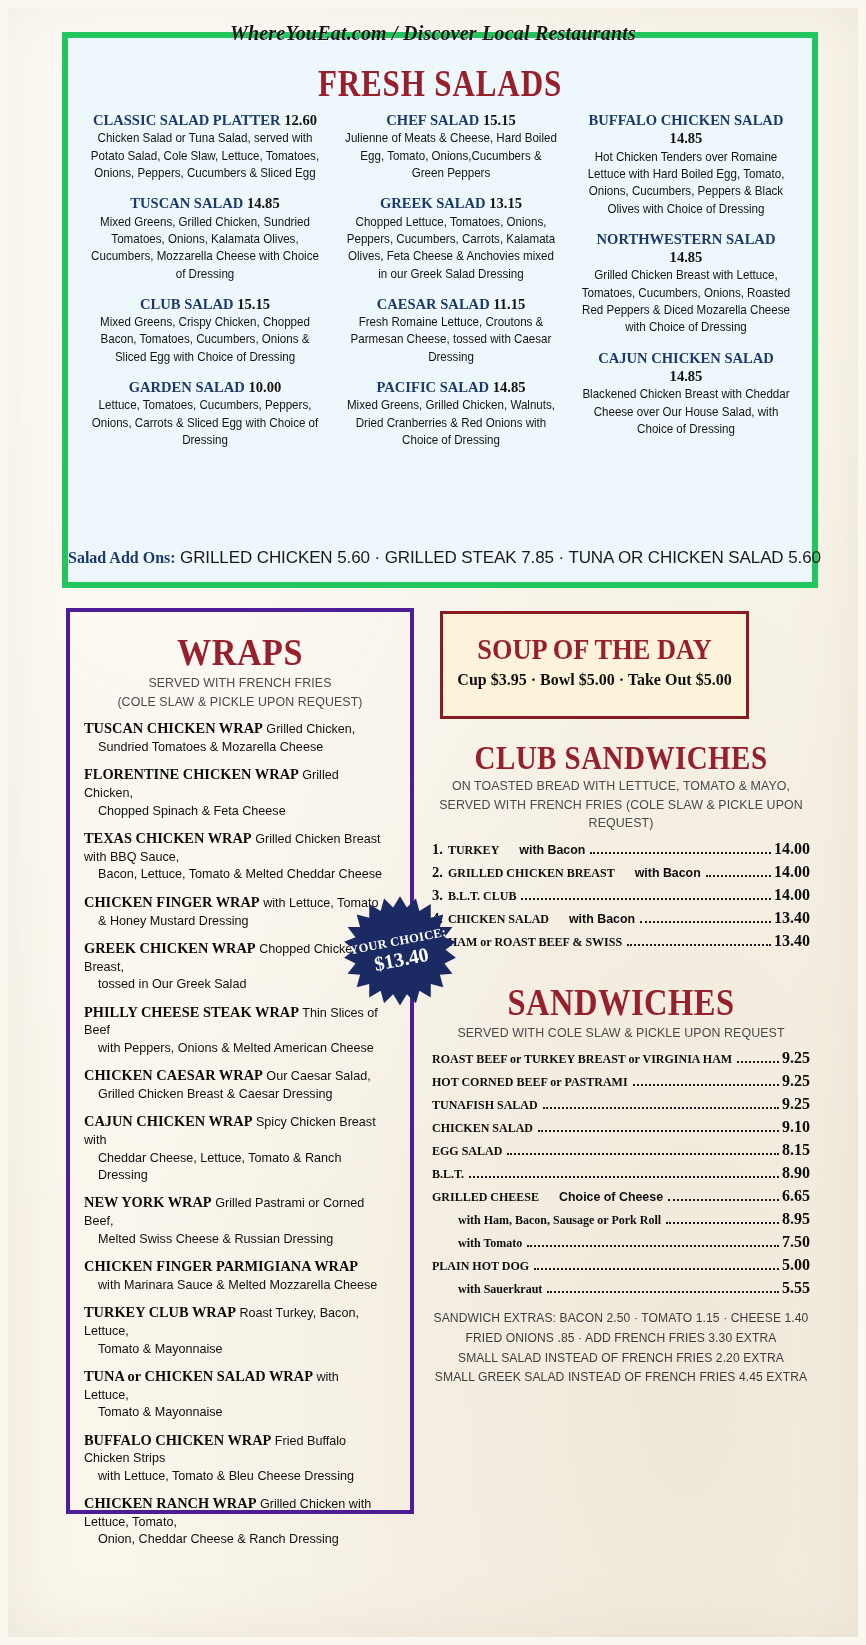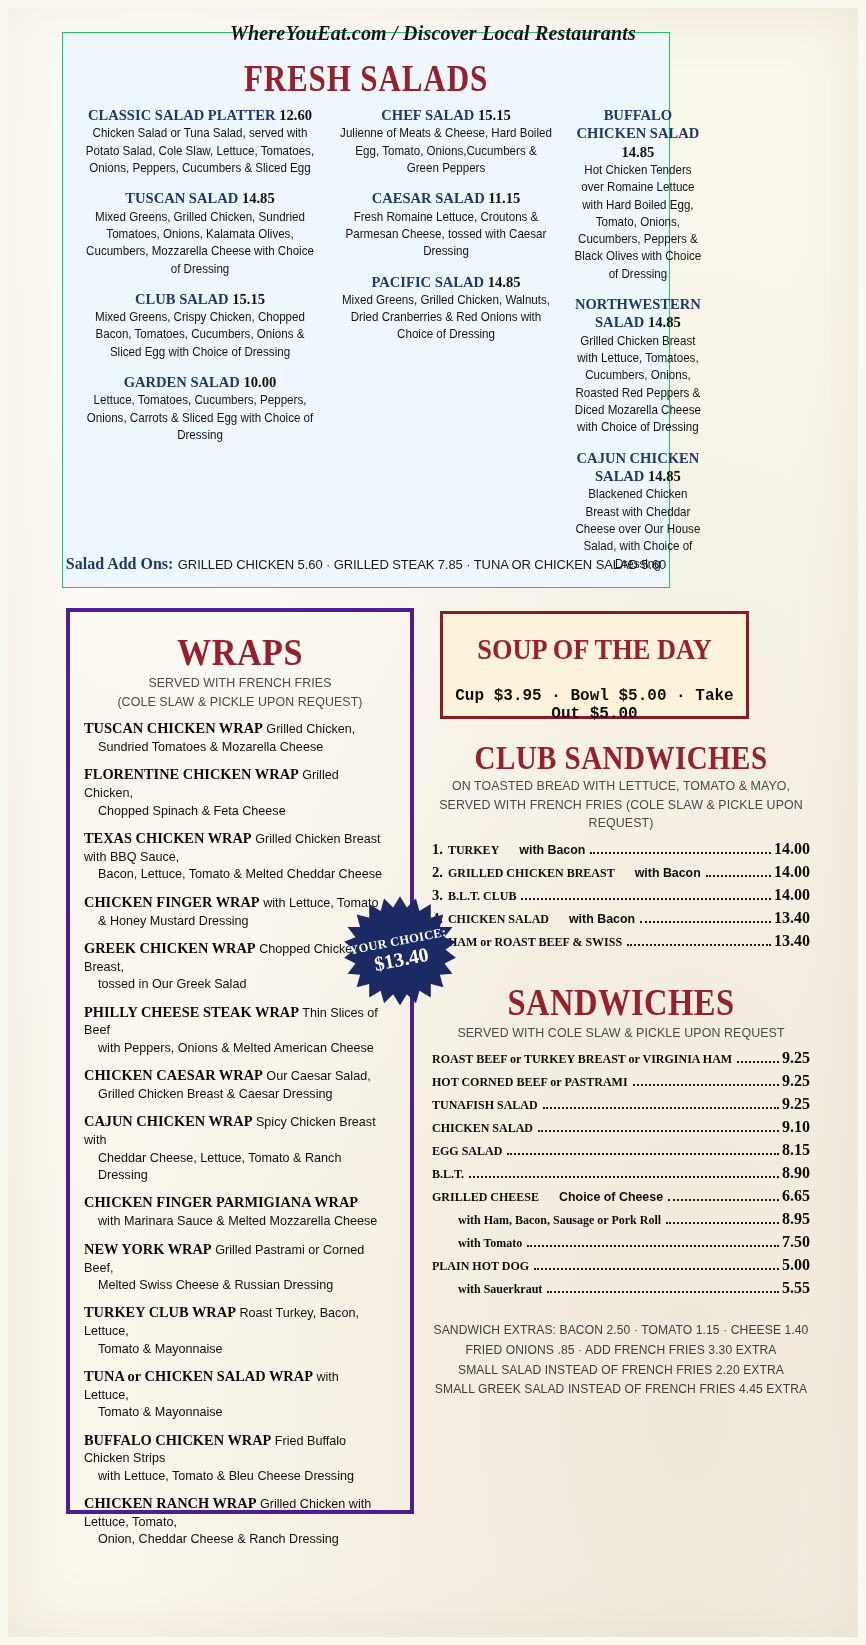--- a/index.html
+++ b/index.html
@@ -48,23 +48,23 @@
     letter-spacing: 0.2px;
     white-space: nowrap;
     z-index: 40;
     text-shadow: 0 1px 0 rgba(255,255,255,0.6);
   }
 
   
   .salads-box {
     position: absolute;
     left: 62px; top: 32px;
-    width: 608px; height: 556px;
+    width: 756px; height: 556px;
     background: #eef7fb;
-    border: 1px solid #22c55e;
+    border: 6px solid #22c55e;
     box-sizing: border-box;
   }
   .salads-title {
     text-align: center;
     font-family: "Liberation Serif", serif;
     font-weight: bold;
     font-size: 37px;
     color: #96212c;
     letter-spacing: 1px;
     margin-top: 24px;
@@ -109,21 +109,21 @@
     text-align: center;
     white-space: nowrap;
   }
   .addons-label {
     font-family: "Liberation Serif", serif;
     font-weight: bold;
     font-size: 16px;
     color: #1b3a6b;
   }
   .addons-text {
-    font-size: 13px;
+    font-size: 17px;
     color: #1a1a1a;
     letter-spacing: -0.1px;
   }
 
   
   .wraps-box {
     position: absolute;
     left: 66px; top: 608px;
     width: 348px; height: 906px;
     background: transparent;
@@ -200,25 +200,25 @@
     text-align: center;
     font-family: "Liberation Serif", serif;
     font-weight: bold;
     font-size: 30px;
     color: #96212c;
     margin-top: 18px;
     transform: scaleX(0.88);
   }
   .soup-prices {
     text-align: center;
-    font-family: Liberation Mono, monospace;
+    font-family: Liberation Serif, serif;
     font-weight: bold;
     font-size: 16px;
     color: #101010;
-    margin-top: 21px;
+    margin-top: 5px;
   }
 
   
   .right-col {
     position: absolute;
     left: 432px; top: 740px;
     width: 378px;
   }
   .sec-title {
     text-align: center;
@@ -262,21 +262,21 @@
     min-width: 10px;
   }
   .price-row .amt {
     font-family: "Liberation Serif", serif;
     font-weight: bold;
     font-size: 16px;
   }
   .price-row.indent { padding-left: 26px; }
 
   .extras {
-    margin-top: 24px;
+    margin-top: 12px;
     text-align: center;
     font-size: 12.1px;
     color: #3d3d3d;
     line-height: 1.62;
     letter-spacing: 0.1px;
   }
   .spacer-26 { height: 26px; }
 </style>
 </head>
 <body>
@@ -305,20 +305,24 @@
           </div>
           <div class="salad-item">
             <div class="salad-name">GARDEN SALAD  <span class="price">10.00</span></div>
             <div class="salad-desc">Lettuce, Tomatoes, Cucumbers, Peppers, Onions, Carrots &amp; Sliced Egg with Choice of Dressing</div>
           </div>
         </div>
       <div class="salad-col c2">
           <div class="salad-item">
             <div class="salad-name">CHEF SALAD  <span class="price">15.15</span></div>
             <div class="salad-desc">Julienne of Meats &amp; Cheese, Hard Boiled Egg, Tomato, Onions,Cucumbers &amp; Green Peppers</div>
+          </div>
+          <div class="salad-item">
+            <div class="salad-name">GREEK SALAD  <span class="price">13.15</span></div>
+            <div class="salad-desc">Chopped Lettuce, Tomatoes, Onions, Peppers, Cucumbers, Carrots, Kalamata Olives, Feta Cheese &amp; Anchovies mixed  in our Greek Salad Dressing</div>
           </div>
           <div class="salad-item">
             <div class="salad-name">CAESAR SALAD  <span class="price">11.15</span></div>
             <div class="salad-desc">Fresh Romaine Lettuce, Croutons &amp; Parmesan Cheese, tossed with Caesar Dressing</div>
           </div>
           <div class="salad-item">
             <div class="salad-name">PACIFIC SALAD  <span class="price">14.85</span></div>
             <div class="salad-desc">Mixed Greens, Grilled Chicken, Walnuts, Dried Cranberries &amp; Red Onions with Choice of Dressing</div>
           </div>
         </div>
@@ -350,22 +354,22 @@
     <div class="sub-caps">(COLE SLAW &amp; PICKLE UPON REQUEST)</div>
     <div class="wrap-list">
         <div class="wrap-item"><span class="wname">TUSCAN CHICKEN WRAP</span> Grilled Chicken,<span class="wdesc2">Sundried Tomatoes &amp; Mozarella Cheese</span></div>
         <div class="wrap-item"><span class="wname">FLORENTINE CHICKEN WRAP</span> Grilled Chicken,<span class="wdesc2">Chopped Spinach &amp; Feta Cheese</span></div>
         <div class="wrap-item"><span class="wname">TEXAS CHICKEN WRAP</span> Grilled Chicken Breast with BBQ Sauce,<span class="wdesc2">Bacon, Lettuce, Tomato &amp; Melted Cheddar Cheese</span></div>
         <div class="wrap-item"><span class="wname">CHICKEN FINGER WRAP</span> with Lettuce, Tomato<span class="wdesc2">&amp; Honey Mustard Dressing</span></div>
         <div class="wrap-item"><span class="wname">GREEK CHICKEN WRAP</span> Chopped Chicken Breast,<span class="wdesc2">tossed in Our Greek Salad</span></div>
         <div class="wrap-item"><span class="wname">PHILLY CHEESE STEAK WRAP</span> Thin Slices of Beef<span class="wdesc2">with Peppers, Onions &amp; Melted American Cheese</span></div>
         <div class="wrap-item"><span class="wname">CHICKEN CAESAR WRAP</span> Our Caesar Salad,<span class="wdesc2">Grilled Chicken Breast &amp; Caesar Dressing</span></div>
         <div class="wrap-item"><span class="wname">CAJUN CHICKEN WRAP</span> Spicy Chicken Breast with<span class="wdesc2">Cheddar Cheese, Lettuce, Tomato &amp; Ranch Dressing</span></div>
+        <div class="wrap-item"><span class="wname">NEW YORK WRAP</span> Grilled Pastrami or Corned Beef,<span class="wdesc2">Melted Swiss Cheese &amp; Russian Dressing</span></div>
         <div class="wrap-item"><span class="wname">CHICKEN FINGER PARMIGIANA WRAP</span><span class="wdesc2">with Marinara Sauce &amp; Melted Mozzarella Cheese</span></div>
-        <div class="wrap-item"><span class="wname">NEW YORK WRAP</span> Grilled Pastrami or Corned Beef,<span class="wdesc2">Melted Swiss Cheese &amp; Russian Dressing</span></div>
         <div class="wrap-item"><span class="wname">TURKEY CLUB WRAP</span> Roast Turkey, Bacon, Lettuce,<span class="wdesc2">Tomato &amp; Mayonnaise</span></div>
         <div class="wrap-item"><span class="wname">TUNA or CHICKEN SALAD WRAP</span> with Lettuce,<span class="wdesc2">Tomato &amp; Mayonnaise</span></div>
         <div class="wrap-item"><span class="wname">BUFFALO CHICKEN WRAP</span> Fried Buffalo Chicken Strips<span class="wdesc2">with Lettuce, Tomato &amp; Bleu Cheese Dressing</span></div>
         <div class="wrap-item"><span class="wname">CHICKEN RANCH WRAP</span> Grilled Chicken with Lettuce, Tomato,<span class="wdesc2">Onion, Cheddar Cheese &amp; Ranch Dressing</span></div>
       </div>
   </div>
 
   <div class="starburst">
     <svg viewBox="0 0 100 100" width="114" height="114">
       <polygon fill="#1b2a63" points="50,1 56,11 64,3 67,14 77,8 77,20 88,17 85,28 96,28 89,37 99,41 90,48 99,55 89,60 96,69 85,70 88,81 77,78 77,90 67,84 64,95 56,87 50,97 44,87 36,95 33,84 23,90 23,78 12,81 15,70 4,69 11,60 1,55 10,48 1,41 11,37 4,28 15,28 12,17 23,20 23,8 33,14 36,3 44,11"></polygon>

